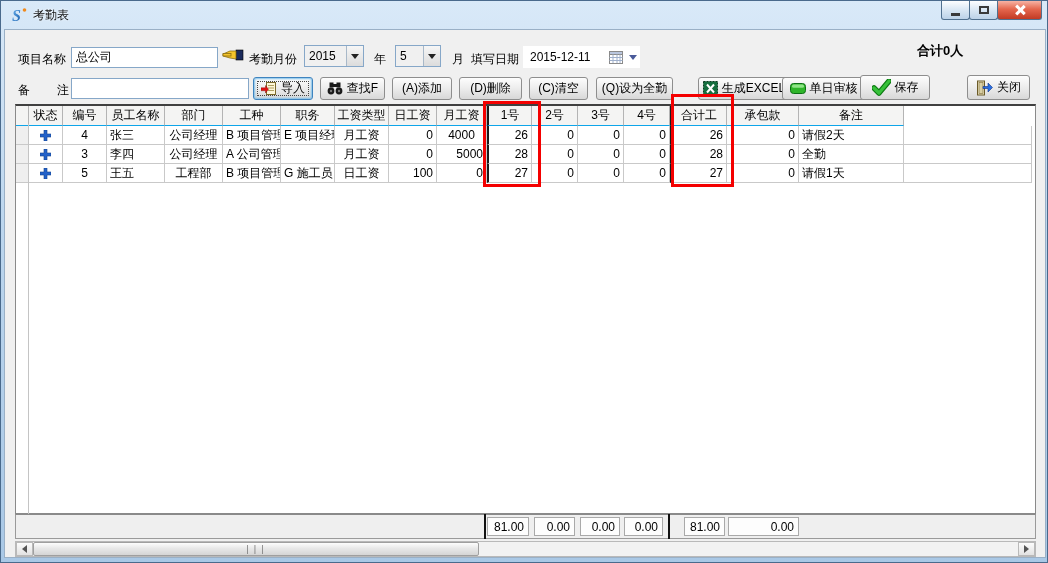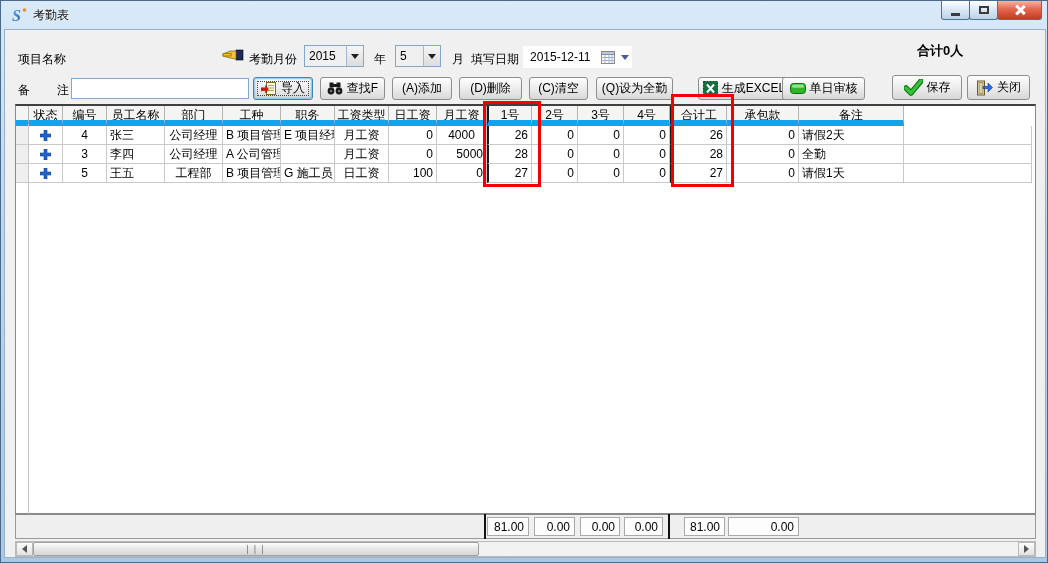--- a/index.html
+++ b/index.html
@@ -42,40 +42,40 @@
   
   .combo { position:absolute; height:22px; border:1px solid #86a7c8; background:#fff; display:flex; }
   .combo .cval { flex:1; padding:3px 2px 0 4px; background:#f0f0f0; }
   .combo .cbtn { width:17px; border-left:1px solid #a8b8c8;
       background:linear-gradient(#f6f6f6,#dcdcdc); display:flex; align-items:center; justify-content:center; }
   .tri-dn { width:0; height:0; border-left:4px solid transparent; border-right:4px solid transparent;
             border-top:5px solid #222; }
 
   
   .datebox { position:absolute; background:#fff; display:flex; align-items:center; height:22px; padding:0 3px; }
-  .datebox .dval { padding:0 10px 0 4px; }
+  .datebox .dval { padding:0 18px 0 4px; }
 
   
   .btn { position:absolute; height:23px; border:1px solid #8e8e8e; border-radius:3px;
          background:linear-gradient(#fdfdfd,#eee 45%,#d8d8d8);
          display:flex; align-items:center; justify-content:center; gap:4px;
          font-size:12px; cursor:default; }
   .btn.focus { border-color:#3f84bf; box-shadow:0 0 2px 1px #7fc0ea inset; }
   .btn.focus::after { content:""; position:absolute; left:3px; top:3px; right:3px; bottom:3px;
          border:1px dotted #444; border-radius:1px; }
 
   .total-count { position:absolute; font-weight:bold; font-size:13px; }
 
   
   #grid { position:absolute; left:14px; top:103px; width:1021px; height:410px;
           background:#fff; border:1px solid #8a8a8a; border-top:2px solid #404040; }
   .grow, .ghead { display:flex; }
   .ghead { height:20px; }
   .grow  { height:19px; }
-  .hcell { background:#f4f4f3; border-right:1px solid #b4b4b4; border-bottom:6px solid #0ea5e9;
+  .hcell { background:#f4f4f3; border-right:1px solid #b4b4b4; border-bottom:1px solid #0ea5e9;
            text-align:center; line-height:19px; overflow:hidden; white-space:nowrap; flex:none; }
   .cell  { border-right:1px solid #c9c9c9; border-bottom:1px solid #c9c9c9;
            line-height:18px; overflow:hidden; white-space:nowrap; flex:none; padding:0 3px; }
   .cell.ind { background:#efefef; border-right:1px solid #9a9a9a; padding:0; }
   .al { text-align:left; } .ac { text-align:center; padding:0 1px; } .ar { text-align:right; }
   .heavy { border-left:2px solid #1a1a1a; }
   .pluswrap { display:flex; justify-content:center; align-items:center; height:18px; }
 
   
   .hl { position:absolute; border:3px solid #f40000; z-index:30; pointer-events:none; }
@@ -129,20 +129,21 @@
         </div>
       <div class="wbtn close">
           <span class="glyph-x"></span>
         </div>
     </div>
   </div>
 
   <div class="client"></div>
 
   <span class="lbl abs" style="left:17px; top:50px;">项目名称</span>
+  <div class="field" style="left:70px; top:46px; width:147px; height:21px;">总公司</div>
   <span class="abs" style="left:221px; top:45px;">
     <svg width="22" height="18" viewBox="0 0 22 18">
       <rect x="14" y="4" width="7" height="10" fill="#1a2a5c" stroke="#000" stroke-width="0.6"></rect>
       <path d="M1 8 L8 5 L14 5 L14 13 L8 12 L1 10 Z" fill="#f5c42a" stroke="#8a6d12" stroke-width="0.8"></path>
       <rect x="1" y="7.4" width="8" height="2.6" fill="#f5c42a" stroke="#8a6d12" stroke-width="0.8"></rect>
     </svg>
   </span>
   <span class="lbl abs" style="left:248px; top:50px;">考勤月份</span>
   <div class="combo" style="left:303px; top:44px; width:60px;">
     <span class="cval">2015</span>
@@ -228,21 +229,21 @@
   <div class="btn" style="left:781px; top:76px; width:83px;">
     <span>
       <svg width="16" height="11" viewBox="0 0 16 11">
         <rect x="0.5" y="0.5" width="15" height="10" rx="3" fill="#2fb52a" stroke="#0c6e14"></rect>
         <rect x="2" y="1.6" width="12" height="3.2" rx="1.6" fill="#8fe487"></rect>
       </svg>
     </span>
     <span>单日审核</span>
   </div>
 
-  <div class="btn" style="left:891px; top:74px; width:70px; height:25px;">
+  <div class="btn" style="left:859px; top:74px; width:70px; height:25px;">
     <span>
       <svg width="19" height="17" viewBox="0 0 19 17">
         <path d="M2 9 L7 14 L17 2" fill="none" stroke="#0c7a12" stroke-width="5.5" stroke-linecap="round" stroke-linejoin="round"></path>
         <path d="M2 9 L7 14 L17 2" fill="none" stroke="#37c13a" stroke-width="3.2" stroke-linecap="round" stroke-linejoin="round"></path>
       </svg>
     </span>
     <span>保存</span>
   </div>
 
   <div class="btn" style="left:966px; top:74px; width:63px; height:25px;">

